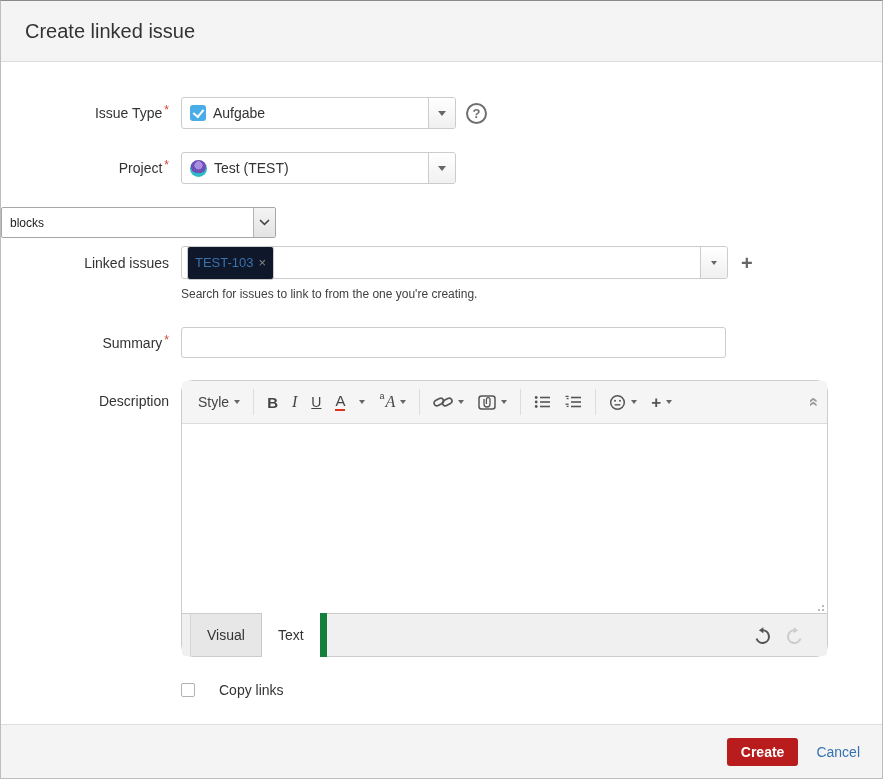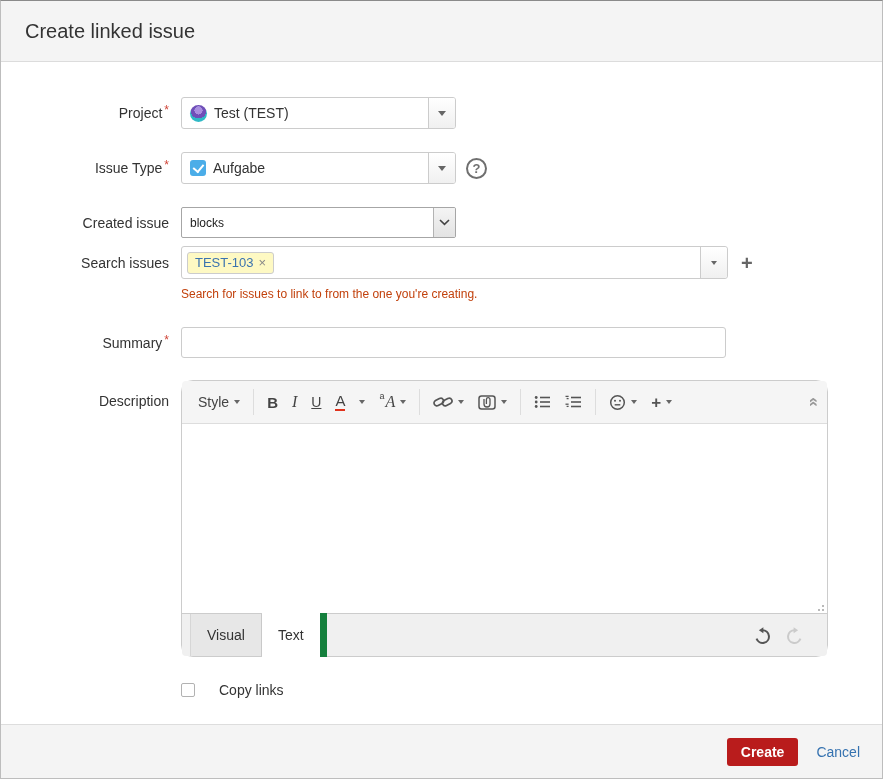--- a/index.html
+++ b/index.html
@@ -58,30 +58,30 @@
                  align-items:center; justify-content:center; }
 
   
   .multifield { width:547px; height:33px; border:1px solid #ccc; border-radius:3px;
                 background:#fff; position:relative; display:flex; align-items:center;
                 padding:0 34px 0 5px; }
   .multifield .drop-inside { position:absolute; right:0; top:0; height:31px; width:27px;
                 border-left:1px solid #ccc; background:linear-gradient(#ffffff,#f0f0f0);
                 border-radius:0 3px 3px 0; display:flex; align-items:center;
                 justify-content:center; cursor:pointer; }
-  .tag { display:inline-flex; align-items:center; height:22px; padding:0 7px;
-         background:#fef9c3; border:1px solid #ccc; border-radius:3px; font-size:13px;
+  .tag { display:inline-flex; align-items:center; height:34px; padding:0 7px;
+         background:#0f172a; border:1px solid #ccc; border-radius:3px; font-size:13px;
          color:#3b73af; white-space:nowrap; }
   .tag-x { color:#888; margin-left:5px; cursor:pointer; font-size:13px; }
   .ghost-input { border:none; outline:none; flex:1; min-width:20px; height:20px;
                  font-size:14px; margin-left:6px; }
   .add-plus { margin-left:13px; color:#666; font-size:20px; font-weight:700;
               line-height:1; cursor:pointer; }
   .help-text { margin-left:180px; margin-top:8px; margin-bottom:26px; font-size:12px;
-               color:#c2410c; }
+               color:#404040; }
 
   .input-text { width:545px; height:31px; border:1px solid #ccc; border-radius:3px;
                 padding:0 8px; font-size:14px; color:#333; font-family:inherit; }
   .mb-summary { margin-bottom:22px; }
 
   
   .row-desc { align-items:flex-start; }
   .row-desc .label-cell { padding-top:13px; }
   .editor { width:647px; border:1px solid #ccc; border-radius:12px; background:#fff; }
   .toolbar { height:43px; background:#f5f5f5; border-bottom:1px solid #ddd;
@@ -135,62 +135,61 @@
 
 <div class="window">
 
   <div class="dlg-header">
     <h2 class="dlg-title">Create linked issue</h2>
   </div>
 
   <div class="dlg-body">
 
     <div class="row mb-lg">
+      <div class="label-cell"><span>Issue Type</span><span class="req">*</span></div>
+      <div class="combo">
+        <div class="combo-value">
+          <span class="task-icon"></span>
+          <span>Aufgabe</span>
+        </div>
+        <div class="drop-btn">
+          <span class="caret"></span>
+        </div>
+      </div>
+      <div class="help-circle">
+          <span>?</span>
+        </div>
+    </div>
+
+    <div class="row mb-lg">
       <div class="label-cell"><span>Project</span><span class="req">*</span></div>
       <div class="combo">
         <div class="combo-value">
           <span class="avatar-project"></span>
           <span>Test (TEST)</span>
         </div>
         <div class="drop-btn">
           <span class="caret"></span>
         </div>
       </div>
     </div>
 
-    <div class="row mb-lg">
-      <div class="label-cell"><span>Issue Type</span><span class="req">*</span></div>
-      <div class="combo">
-        <div class="combo-value">
-          <span class="task-icon"></span>
-          <span>Aufgabe</span>
-        </div>
-        <div class="drop-btn">
-          <span class="caret"></span>
-        </div>
-      </div>
-      <div class="help-circle">
-          <span>?</span>
-        </div>
-    </div>
-
     <div class="row mb-sm">
-      <div class="label-cell">Created issue</div>
       <div class="nselect">
         <div class="nselect-value">blocks</div>
         <div class="nselect-btn">
           <svg width="11" height="7" viewBox="0 0 11 7">
             <path d="M1 1 L5.5 5.3 L10 1" stroke="#444" stroke-width="1.6" fill="none"></path>
           </svg>
         </div>
       </div>
     </div>
 
     <div class="row">
-      <div class="label-cell">Search issues</div>
+      <div class="label-cell">Linked issues</div>
       <div class="multifield">
         <span class="tag">
           <span>TEST-103</span>
           <span class="tag-x">×</span>
         </span>
         <input class="ghost-input" style="">
         <div class="drop-inside">
           <span class="caret sm"></span>
         </div>
       </div>

